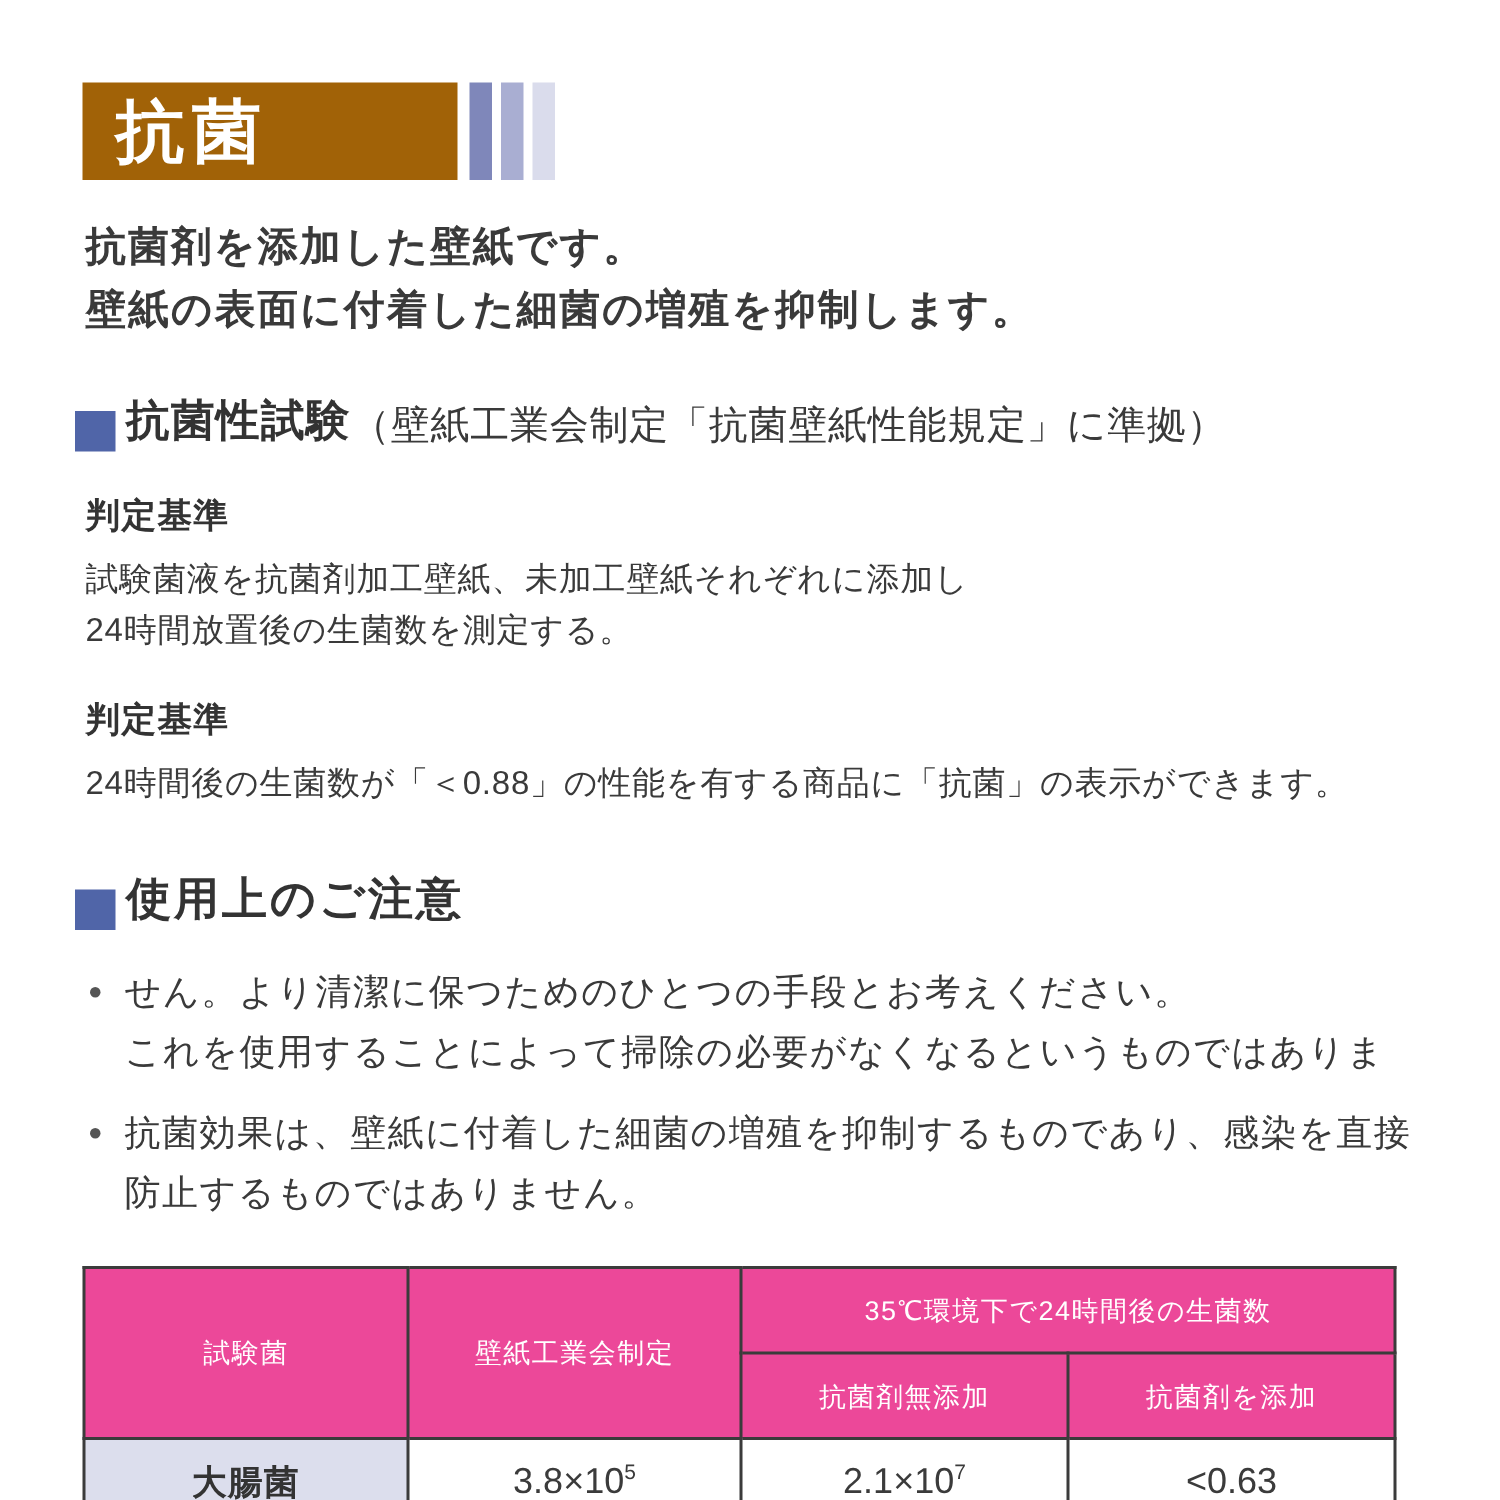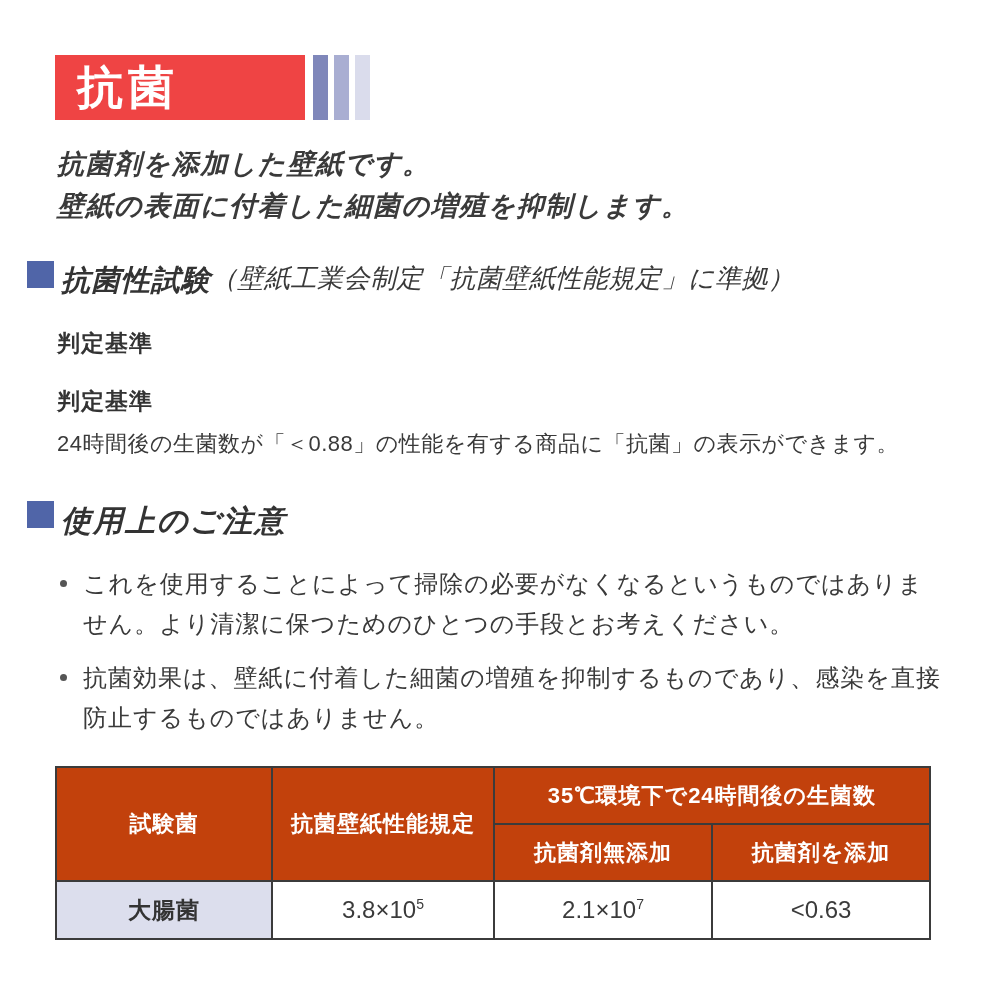--- a/index.html
+++ b/index.html
@@ -19,21 +19,21 @@
 
   
   .banner-row {
     display: flex;
     align-items: stretch;
     margin: 55px 0 0 55px;
     height: 65px;
   }
   .banner {
     width: 228px;
-    background: #ef4444;
+    background: #a16207;
     color: #ffffff;
     font-size: 46px;
     font-weight: 700;
     letter-spacing: 5px;
     display: flex;
     align-items: center;
     padding-left: 22px;
   }
   .stripe { width: 15px; }
   .stripe-1 { margin-left: 8px; background: #7f87ba; }
@@ -42,28 +42,27 @@
 
   
   .intro {
     margin: 23px 0 0 57px;
     font-size: 27px;
     font-weight: 600;
     line-height: 42px;
     letter-spacing: 1.5px;
     color: #3a3a3a;
   }
-  .intro span { display: block; font-style: italic; }
+  .intro span { display: block; }
 
   
   .section-heading {
     display: flex;
-    align-items: flex-start;
-    margin: 34px 0 0 27px;
-    font-style: italic;
+    align-items: flex-end;
+    margin: 34px 0 0 50px;
   }
   .sq-marker {
     width: 27px;
     height: 27px;
     background: #5065a8;
     margin-right: 7px;
     flex-shrink: 0;
   }
   .section-title {
     font-size: 29px;
@@ -128,24 +127,24 @@
     table-layout: fixed;
     width: 876px;
   }
   .result-table th, .result-table td {
     border: 2px solid #3b3b3b;
     text-align: center;
     vertical-align: middle;
     padding: 0;
   }
   .result-table thead th {
-    background: #c2410c;
+    background: #ec4899;
     color: #ffffff;
-    font-size: 22px;
-    font-weight: 700;
+    font-size: 18px;
+    font-weight: 400;
     letter-spacing: 1px;
   }
   .hrow1 { height: 57px; }
   .hrow2 { height: 57px; }
   .drow { height: 58px; }
   .col-bacteria { width: 214px; }
   .col-initial  { width: 220px; }
   .col-noagent  { width: 220px; margin-top: 40px; }
   .col-agent    { width: 220px; }
   .result-table tbody th {
@@ -184,53 +183,57 @@
     <span>壁紙の表面に付着した細菌の増殖を抑制します。</span>
   </div>
 
   <div class="section-heading">
     <div class="sq-marker"></div>
     <span class="section-title">抗菌性試験</span>
     <span class="section-note">（壁紙工業会制定「抗菌壁紙性能規定」に準拠）</span>
   </div>
 
   <div class="sub-label">判定基準</div>
+  <div class="sub-body">
+    <span>試験菌液を抗菌剤加工壁紙、未加工壁紙それぞれに添加し</span>
+    <span>24時間放置後の生菌数を測定する。</span>
+  </div>
 
   <div class="sub-label">判定基準</div>
   <div class="sub-body">
     <span>24時間後の生菌数が「＜0.88」の性能を有する商品に「抗菌」の表示ができます。</span>
   </div>
 
   <div class="section-heading notes">
     <div class="sq-marker"></div>
     <span class="section-title">使用上のご注意</span>
   </div>
 
   <div class="bullets">
     <div class="bullet-item">
       <div class="bullet-dot"></div>
       <div class="bullet-text">
+        <span>せん。より清潔に保つためのひとつの手段とお考えください。</span>
         <span>これを使用することによって掃除の必要がなくなるというものではありま</span>
-        <span>せん。より清潔に保つためのひとつの手段とお考えください。</span>
       </div>
     </div>
     <div class="bullet-item">
       <div class="bullet-dot"></div>
       <div class="bullet-text">
         <span>抗菌効果は、壁紙に付着した細菌の増殖を抑制するものであり、感染を直接</span>
         <span>防止するものではありません。</span>
       </div>
     </div>
   </div>
 
   <table class="result-table">
     <thead>
       <tr class="hrow1">
         <th class="col-bacteria" rowspan="2">試験菌</th>
-        <th class="col-initial" rowspan="2">抗菌壁紙性能規定</th>
+        <th class="col-initial" rowspan="2">壁紙工業会制定</th>
         <th colspan="2">35℃環境下で24時間後の生菌数</th>
       </tr>
       <tr class="hrow2">
         <th class="col-noagent">抗菌剤無添加</th>
         <th class="col-agent">抗菌剤を添加</th>
       </tr>
     </thead>
     <tbody>
       <tr class="drow">
         <th>大腸菌</th>

